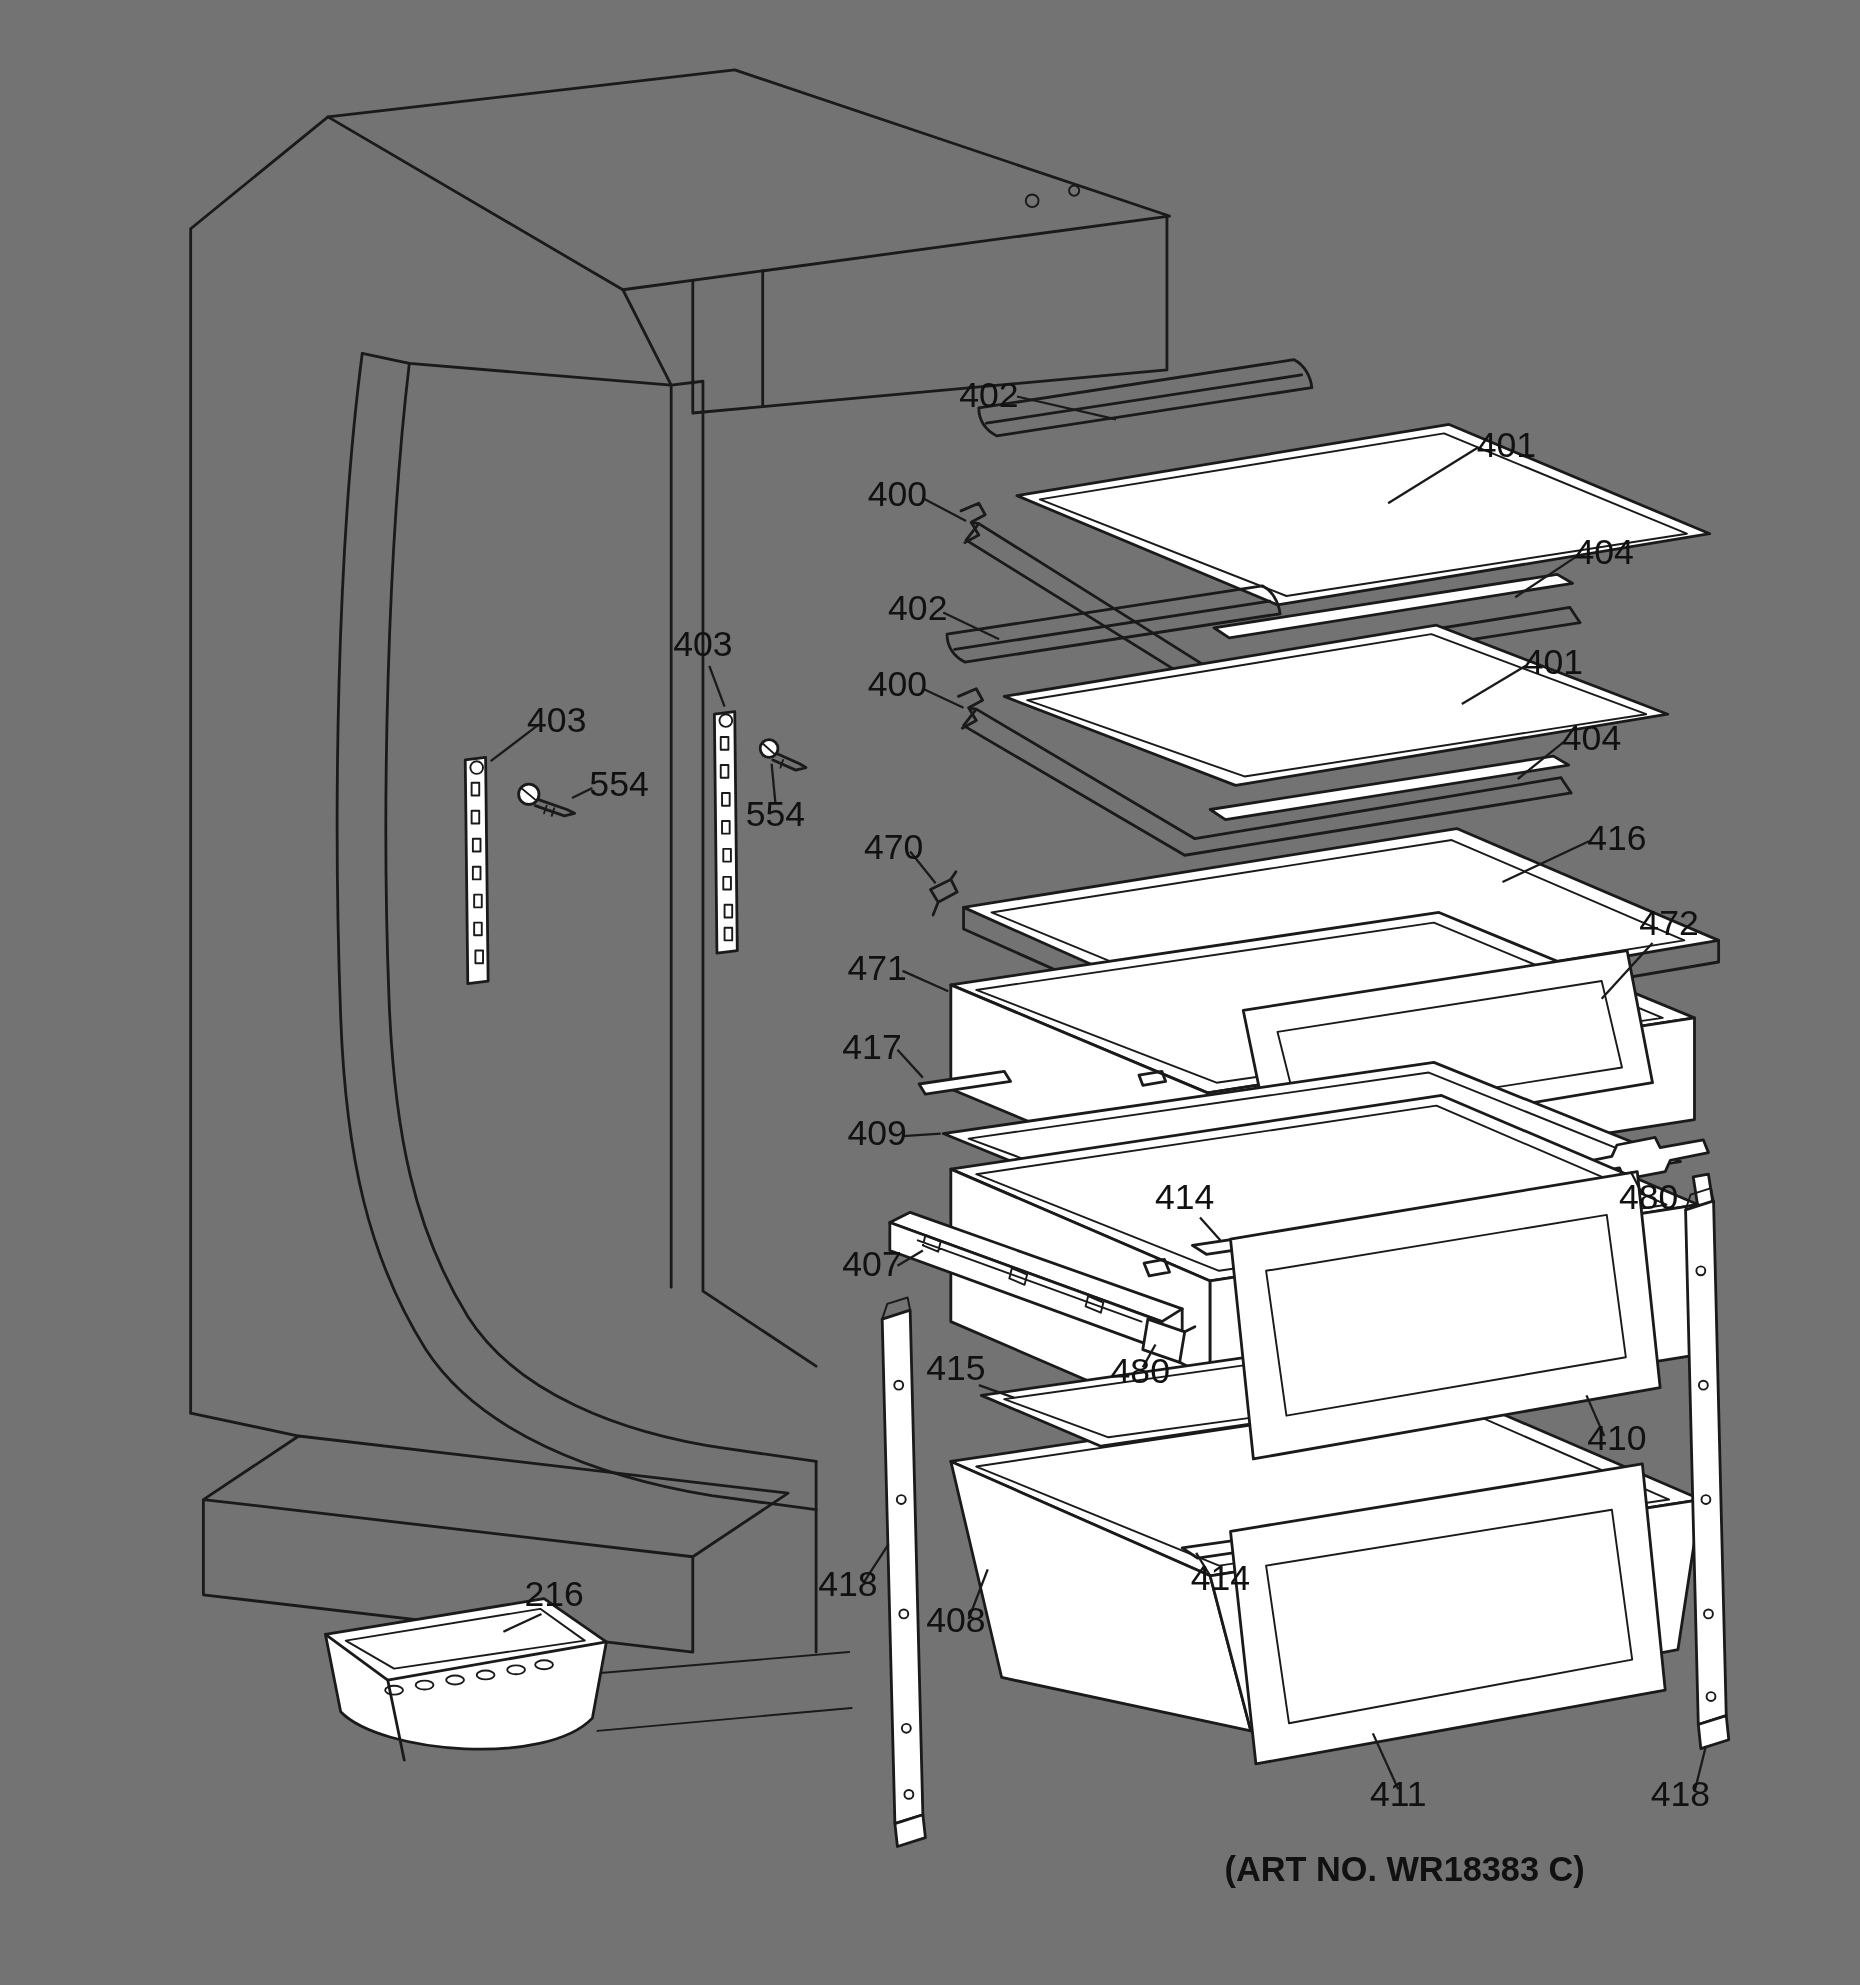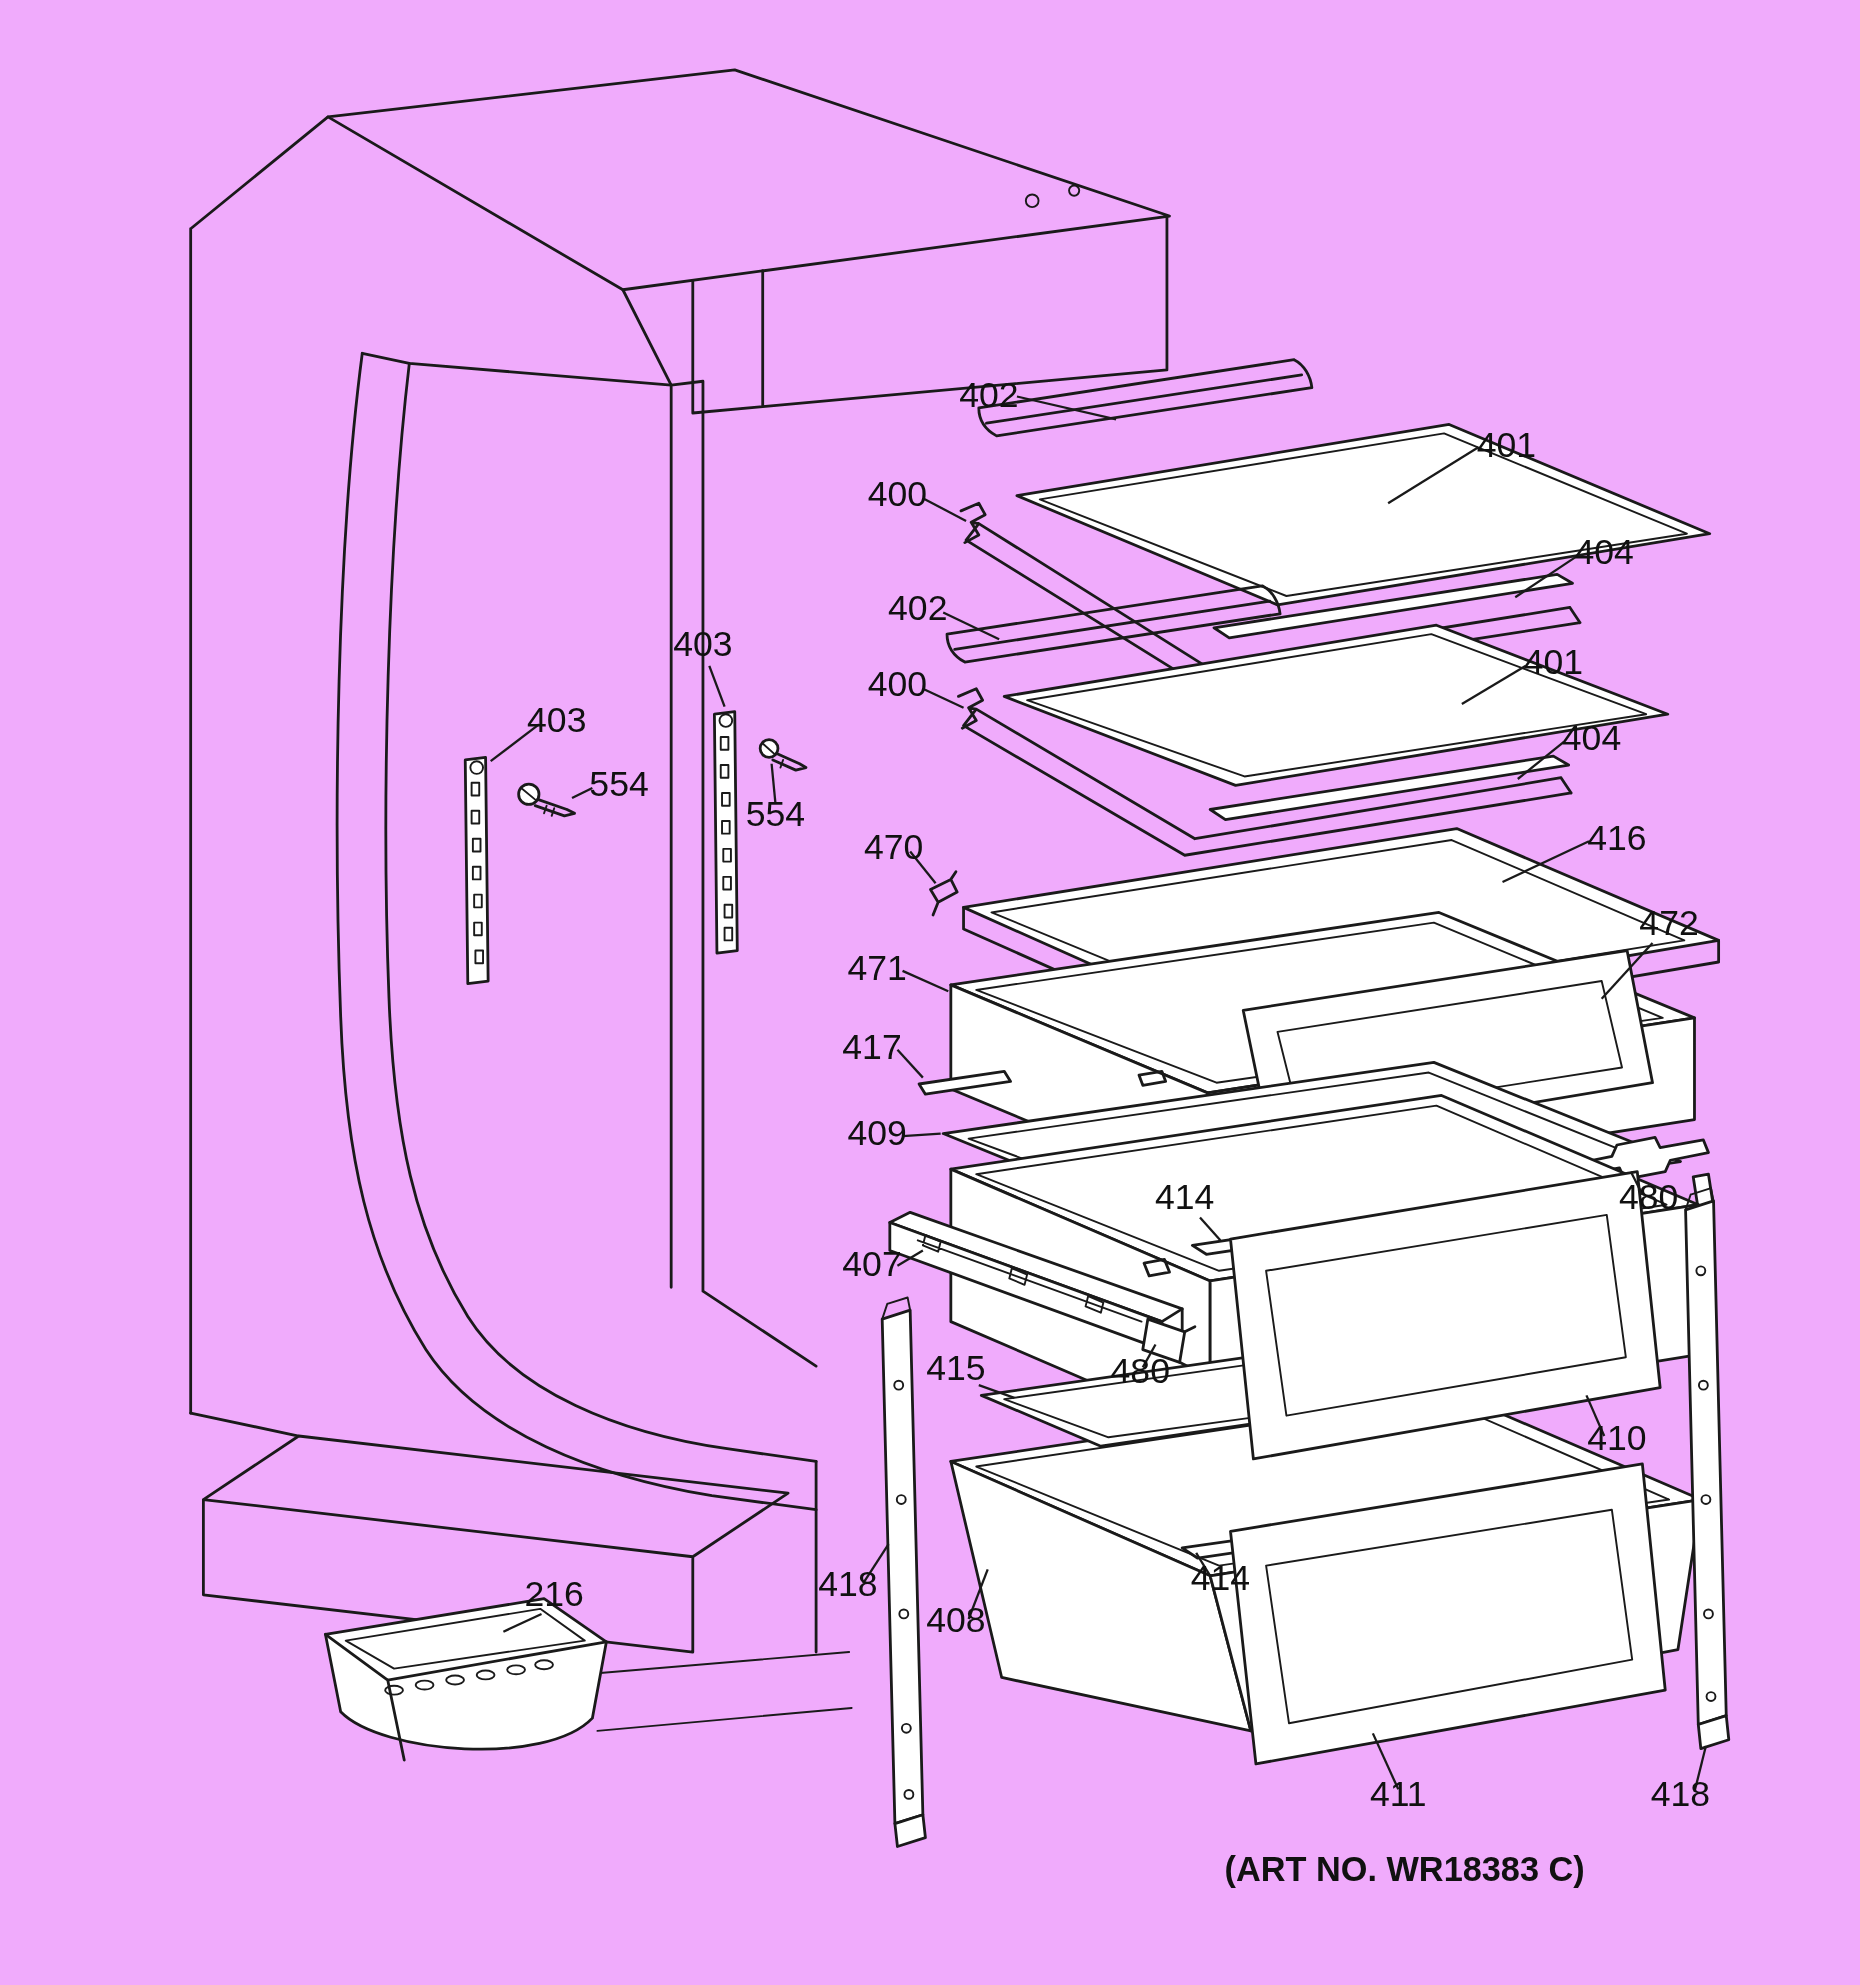--- a/index.html
+++ b/index.html
@@ -1,16 +1,16 @@
 <!DOCTYPE html>
 <html style="font-size:13px"><head>
 <meta charset="utf-8">
 <style>
   html,body{margin:0;padding:0;background:#ffffff;}
-  .page{width:1861px;height:1985px;background:#f0abfc;position:relative;overflow:hidden;}
+  .page{width:1861px;height:1985px;background:#737373;position:relative;overflow:hidden;}
   svg{display:block;width:1861px;height:1985px;}
   .ln{fill:none;stroke:#1a1a1a;stroke-width:2.2;stroke-linecap:round;stroke-linejoin:round;}
   .fw{fill:#ffffff;stroke:#1a1a1a;stroke-width:2.2;stroke-linecap:round;stroke-linejoin:round;}
   .thin{stroke-width:1.5;}
   .leader{fill:none;stroke:#1a1a1a;stroke-width:1.8;}
   .lbl{font-family:"Liberation Sans",sans-serif;font-size:28px;fill:#111111;}
   .art{font-family:"Liberation Sans",sans-serif;font-size:27px;font-weight:700;fill:#111111;}
 </style>
 </head>
 <body>

